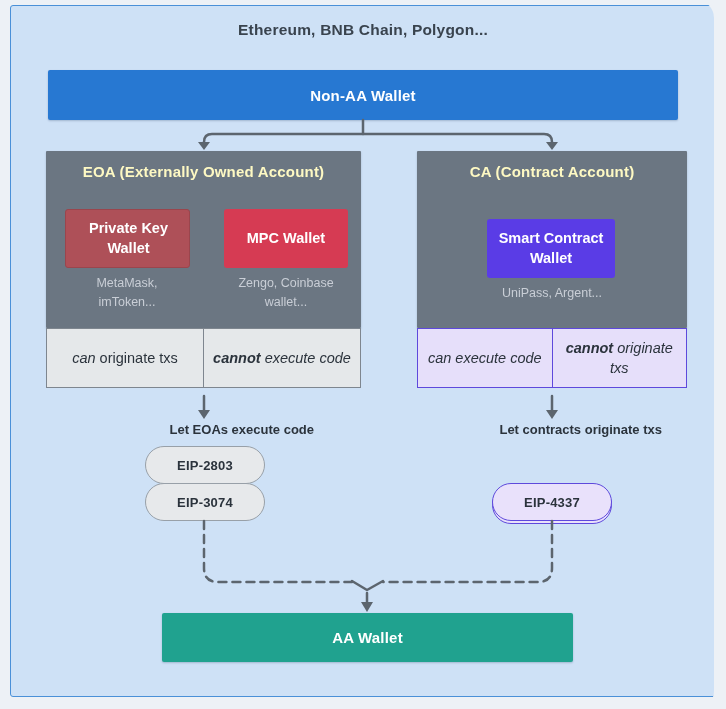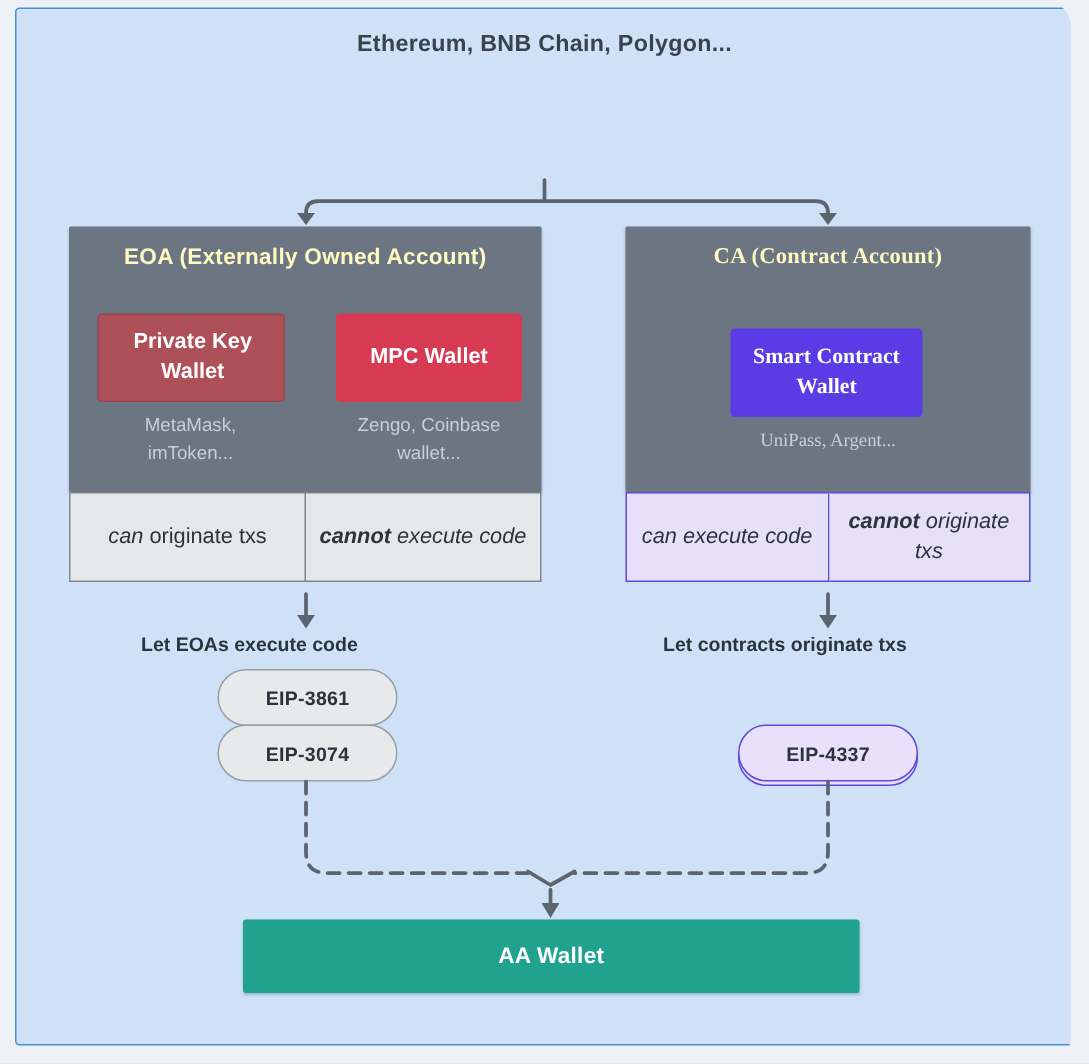--- a/index.html
+++ b/index.html
@@ -27,21 +27,21 @@
   .bar-nonaa{left:48px;top:70px;width:630px;height:50px;background:#2778d2;box-shadow:0 1px 2px rgba(30,60,100,.25);}
   .bar-aa{left:162px;top:613px;width:411px;height:49px;background:#20a28f;box-shadow:0 1px 2px rgba(30,60,100,.25);}
 
   svg.connectors{left:0;top:0;width:726px;height:709px;pointer-events:none;z-index:3;}
 
   .group-box{
     background:#6b7682;z-index:2;border-radius:1px;
     box-shadow:0 1px 2px rgba(30,50,80,.25);
   }
   .group-eoa{left:46px;top:151px;width:315px;height:177px;}
-  .group-ca{left:417px;top:151px;width:270px;height:177px;font-family:Liberation Serif, serif;}
+  .group-ca{left:417px;top:151px;width:270px;height:177px;}
   .group-title{
     left:0;width:100%;top:12px;text-align:center;
     color:#fef9c3;font-size:15px;font-weight:700;letter-spacing:.2px;
   }
   .wallet-card{
     color:#fff;font-size:14.5px;font-weight:700;text-align:center;
     display:flex;align-items:center;justify-content:center;
     border-radius:3px;line-height:1.35;padding:4px 10px;
   }
   .card-pk{left:19px;top:58px;width:125px;height:59px;background:#ae5058;border:1px solid #9a454d;padding-left:12px;}
@@ -64,21 +64,21 @@
     padding:4px 8px;box-sizing:border-box;
   }
   .cap-row-eoa .cap-cell{background:#e5e8ea;border:1px solid #7e868f;}
   .cap-row-eoa .cap-cell + .cap-cell{border-left:none;}
   .cap-row-ca .cap-cell{background:#e6dffa;border:1px solid #5e49dc;}
   .cap-row-ca .cap-cell + .cap-cell{border-left:none;}
   .it{font-style:italic;}
   .bi{font-style:italic;font-weight:700;}
 
   .bridge-label{
-    top:422px;text-align:left;color:#2b333c;font-size:13px;font-weight:600;z-index:2;
+    top:422px;text-align:right;color:#2b333c;font-size:13px;font-weight:600;z-index:2;
   }
   .bl-eoa{left:94px;width:220px;}
   .bl-ca{left:442px;width:220px;}
 
   .pill{
     width:120px;height:38px;border-radius:19px;z-index:2;
     display:flex;align-items:center;justify-content:center;
     color:#2b333c;font-size:13px;font-weight:600;letter-spacing:.2px;
   }
   .pill-gray{background:#e7e9eb;border:1.5px solid #98a0a8;}
@@ -90,20 +90,23 @@
 </style>
 </head>
 <body>
 
 <div class="stage">
 
   <div class="abs panel"></div>
 
   <div class="abs diagram-title">Ethereum, BNB Chain, Polygon...</div>
 
+  <div class="abs bar bar-nonaa">
+    <span>Non-AA Wallet</span>
+  </div>
 
   <svg class="abs connectors" viewBox="0 0 726 709" xmlns="http://www.w3.org/2000/svg" aria-hidden="true">
     <g stroke="#5c656e" stroke-width="2.5" fill="none" stroke-linecap="round" stroke-linejoin="round">
       <path d="M363 120 V134"></path>
       <path d="M204 144 V142 Q204 134 212 134 H544 Q552 134 552 142 V144"></path>
       <path d="M204 396 V411"></path>
       <path d="M552 396 V411"></path>
       <path d="M204 521 V568 Q204 582 218 582 H352" stroke-dasharray="8 6"></path>
       <path d="M552 521 V568 Q552 582 538 582 H383" stroke-dasharray="8 6"></path>
       <path d="M352 581 L367 590 L383 581"></path>
@@ -155,21 +158,21 @@
     </div>
     <div class="cap-cell">
       <span><span class="bi">cannot</span><span class="it"> originate txs</span></span>
     </div>
   </div>
 
   <div class="abs bridge-label bl-eoa">Let EOAs execute code</div>
   <div class="abs bridge-label bl-ca">Let contracts originate txs</div>
 
   <div class="abs pill pill-gray p-l1">
-    <span>EIP-3861</span>
+    <span>EIP-2803</span>
   </div>
   <div class="abs pill pill-gray p-l2">
     <span>EIP-3074</span>
   </div>
   <div class="abs pill pill-purple p-r1">
     <span>EIP-2938</span>
   </div>
   <div class="abs pill pill-purple p-r2">
     <span>EIP-4337</span>
   </div>

